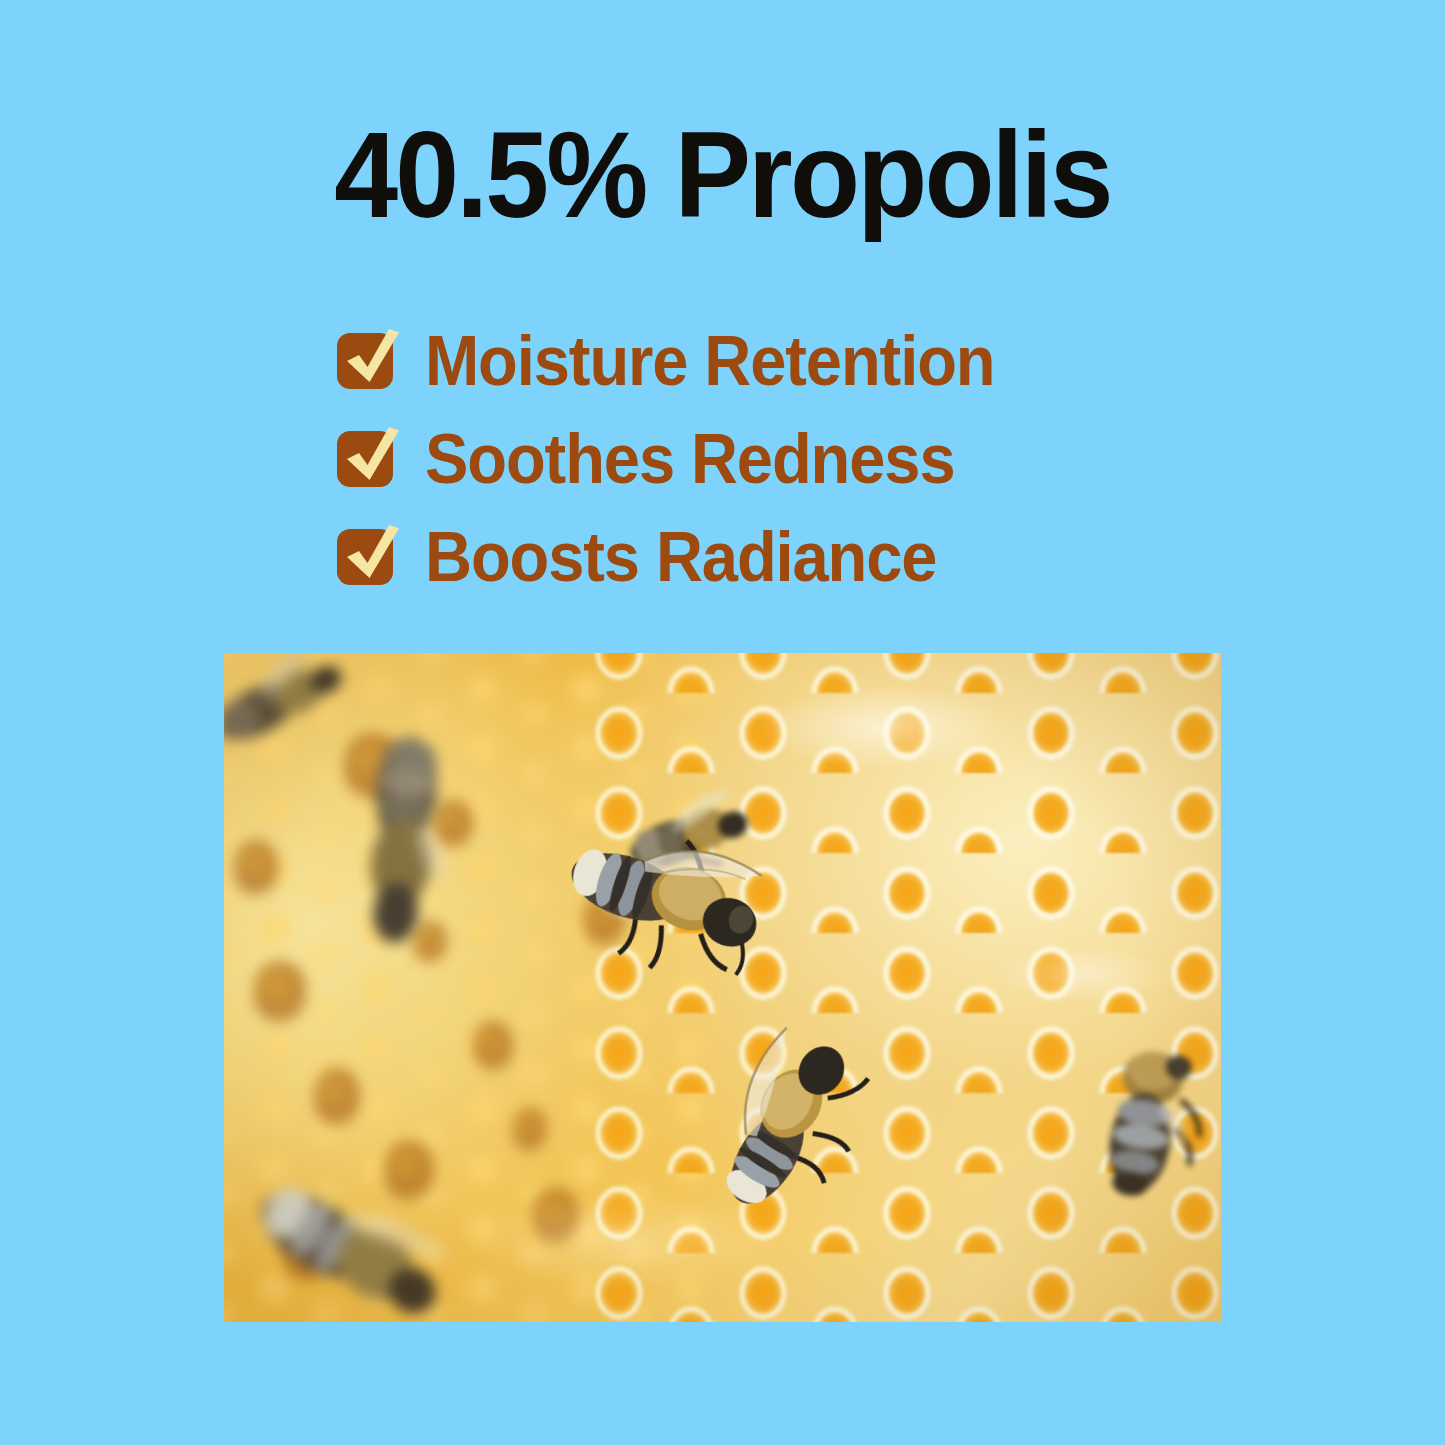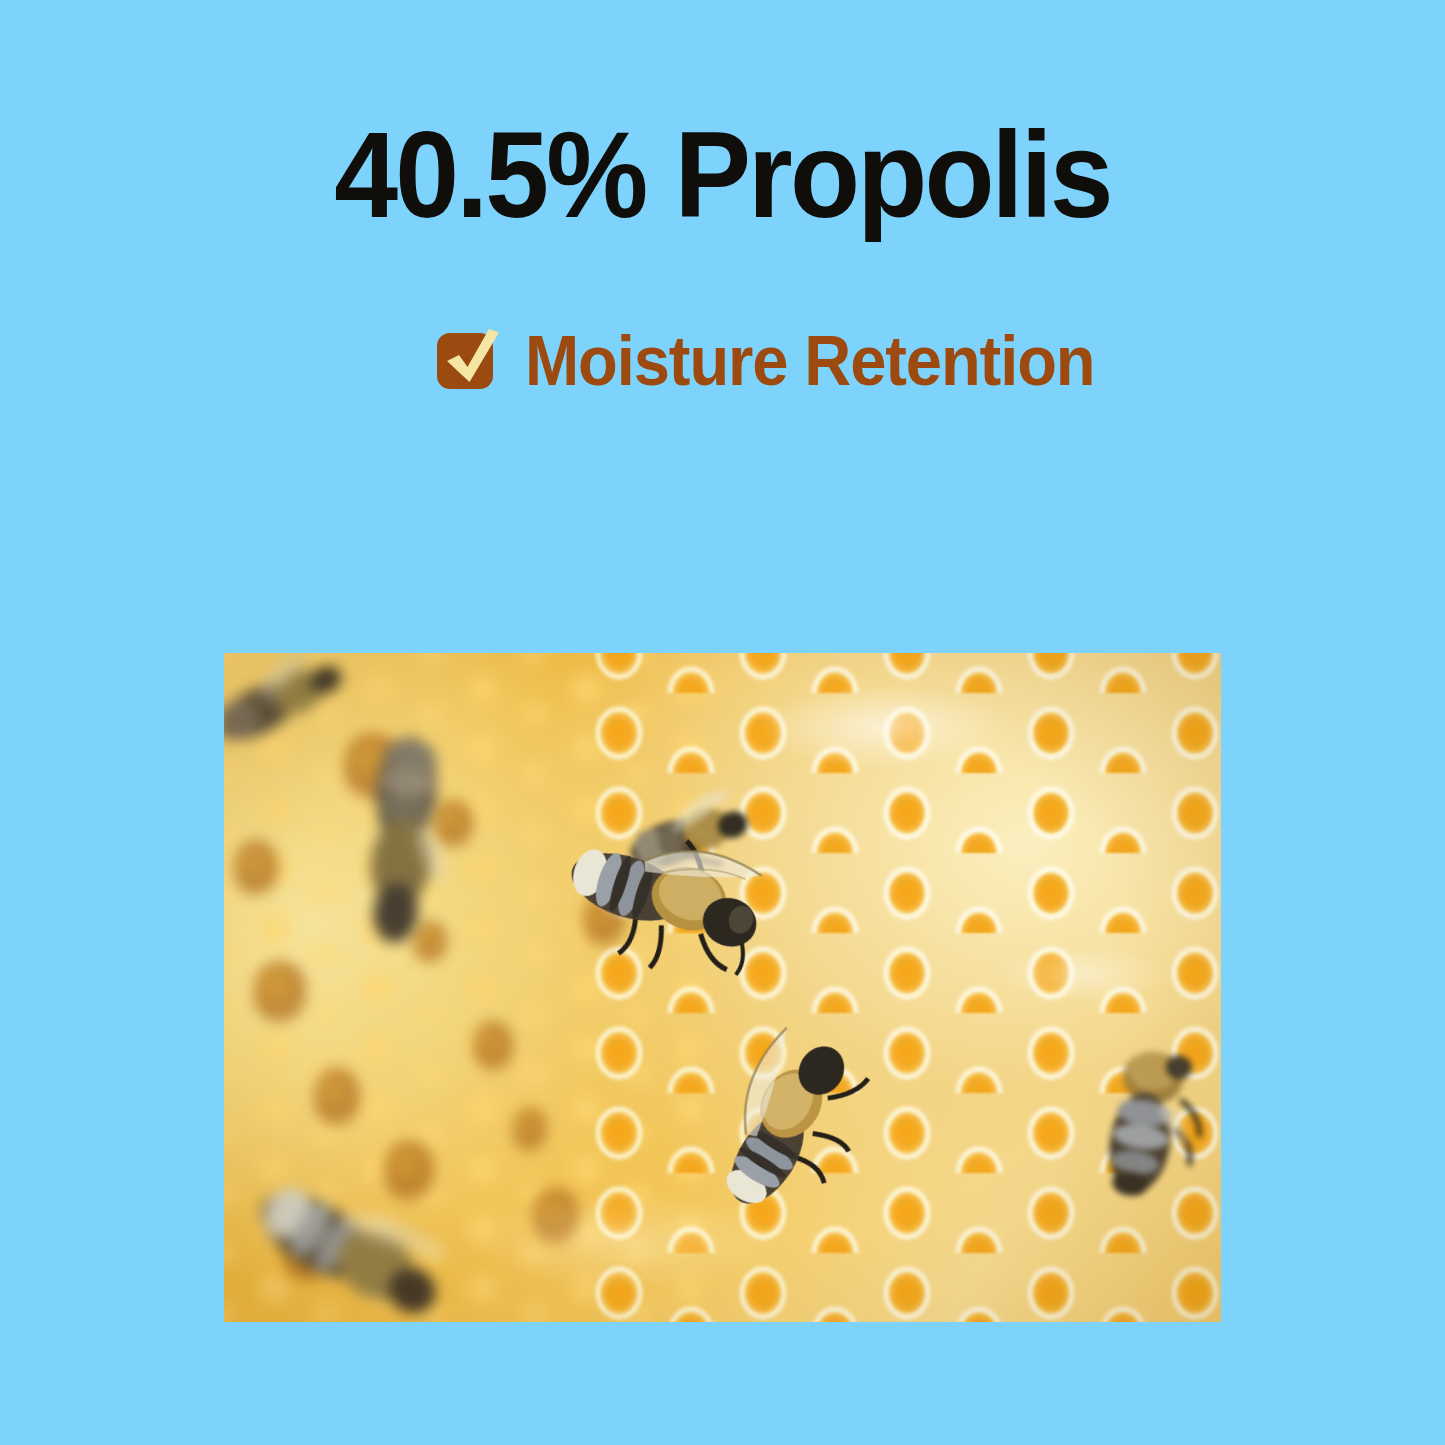--- a/index.html
+++ b/index.html
@@ -46,21 +46,20 @@
     position: absolute;
     left: 337px;
     top: 312px;
     width: 900px;
   }
 
   .benefit-row {
     display: flex;
     align-items: center;
     height: 98px;
-    justify-content: center;
   }
 
   .check-box {
     position: relative;
     flex: 0 0 auto;
     width: 56px;
     height: 56px;
     border-radius: 13px;
     background: #9c4b10;
     overflow: visible;
@@ -212,21 +211,37 @@
 
     <div class="benefit-row">
       <span class="check-box">
         <svg viewBox="0 0 62 64" aria-hidden="true">
           <path d="M8 35 L20 29 L28.5 41 L50 3 L60 6.5 L30.5 56 Z" fill="#f6e6a4"></path>
         </svg>
       </span>
       <span class="benefit-label">Moisture Retention</span>
     </div>
 
-
+    <div class="benefit-row">
+      <span class="check-box">
+        <svg viewBox="0 0 62 64" aria-hidden="true">
+          <path d="M8 35 L20 29 L28.5 41 L50 3 L60 6.5 L30.5 56 Z" fill="#f6e6a4"></path>
+        </svg>
+      </span>
+      <span class="benefit-label">Soothes Redness</span>
+    </div>
+
+    <div class="benefit-row">
+      <span class="check-box">
+        <svg viewBox="0 0 62 64" aria-hidden="true">
+          <path d="M8 35 L20 29 L28.5 41 L50 3 L60 6.5 L30.5 56 Z" fill="#f6e6a4"></path>
+        </svg>
+      </span>
+      <span class="benefit-label">Boosts Radiance</span>
+    </div>
 
   </div>
 
   <div class="photo-frame">
     <div class="photo-inner">
 
       <div class="honey-base"></div>
       <div class="comb-blur"></div>
       <div class="comb-sharp"></div>
       <div class="comb-walls"></div>

